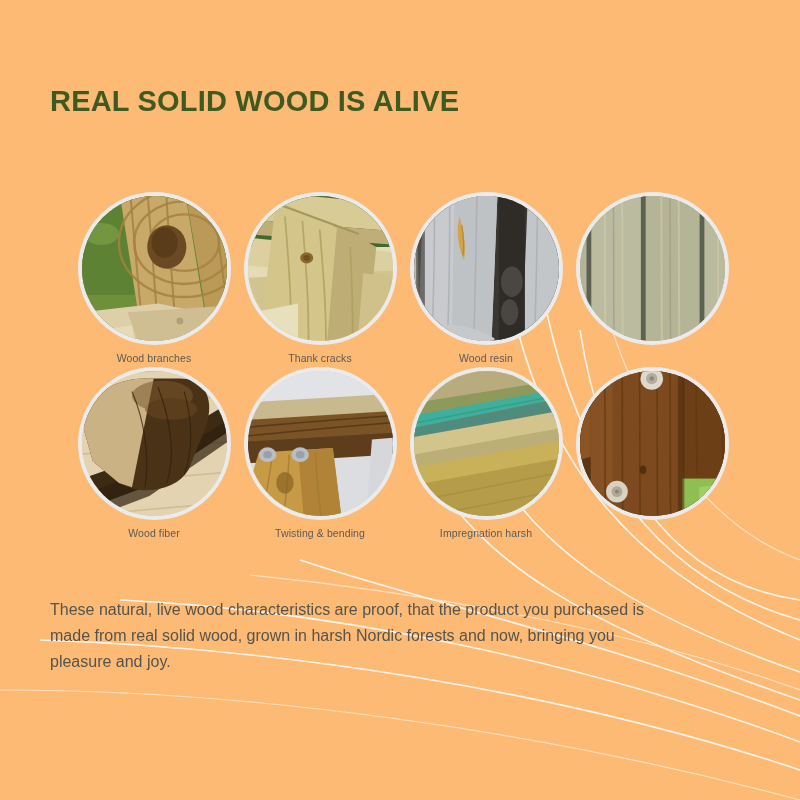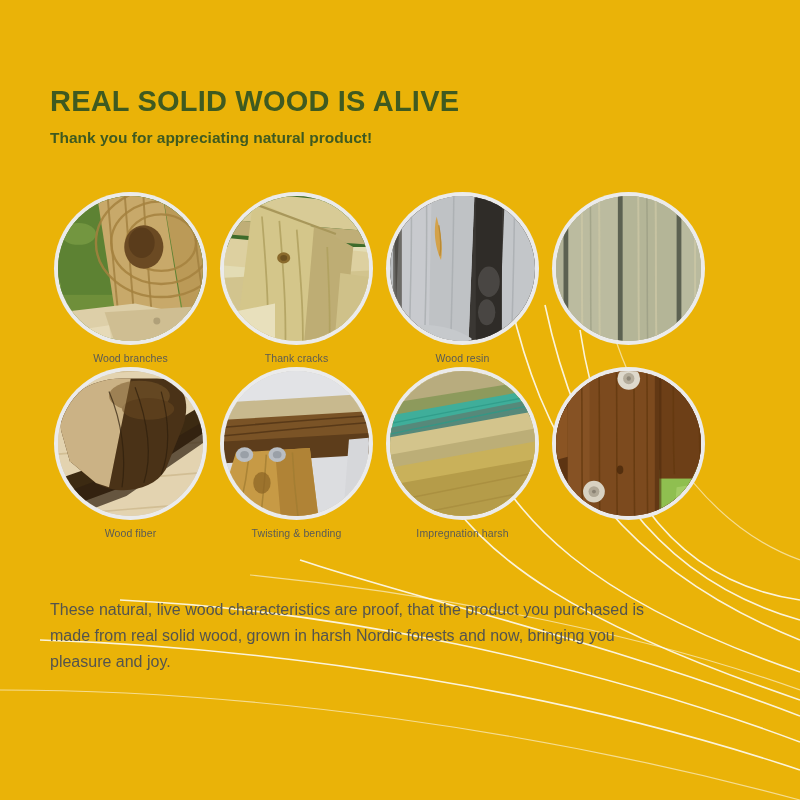--- a/index.html
+++ b/index.html
@@ -10,21 +10,21 @@
     width: 800px;
     height: 800px;
     background: #ececec;
     font-family: "Liberation Sans", sans-serif;
     overflow: hidden;
   }
   #page {
     position: relative;
     width: 800px;
     height: 800px;
-    background: #eab308;
+    background: #fdba74;
     overflow: hidden;
   }
   
   #swooshes {
     position: absolute;
     left: 0; top: 0;
     width: 800px; height: 800px;
     pointer-events: none;
   }
 
@@ -54,20 +54,21 @@
   
   .grid {
     position: absolute;
     left: 50px;
     top: 196px;
     width: 706px;
   }
   .row {
     display: flex;
     gap: 5px;
+    justify-content: center;
   }
   .row.row2 { margin-top: 6px; }
   .cell {
     width: 161px;
     display: flex;
     flex-direction: column;
     align-items: center;
   }
   .photo {
     width: 145px;
@@ -125,21 +126,20 @@
     </g>
     <g fill="none" stroke="#ffffff" stroke-width="1.2" opacity="0.55">
       <path d="M600 290 C 630 400, 690 520, 800 560"></path>
       <path d="M250 575 C 400 590, 620 625, 800 690"></path>
       <path d="M0 690 C 250 690, 540 730, 800 800"></path>
     </g>
   </svg>
 
   <div class="header">
     <h1 class="title">REAL SOLID WOOD IS ALIVE</h1>
-    <div class="subtitle">Thank you for appreciating natural product!</div>
   </div>
 
   <div class="grid">
 
     <div class="row row1">
 
       <div class="cell">
         <div class="photo">
           <svg class="layer" viewBox="0 0 100 100" preserveAspectRatio="xMidYMid slice">
             <rect x="0" y="0" width="100" height="100" fill="#6f8f3a"></rect>

